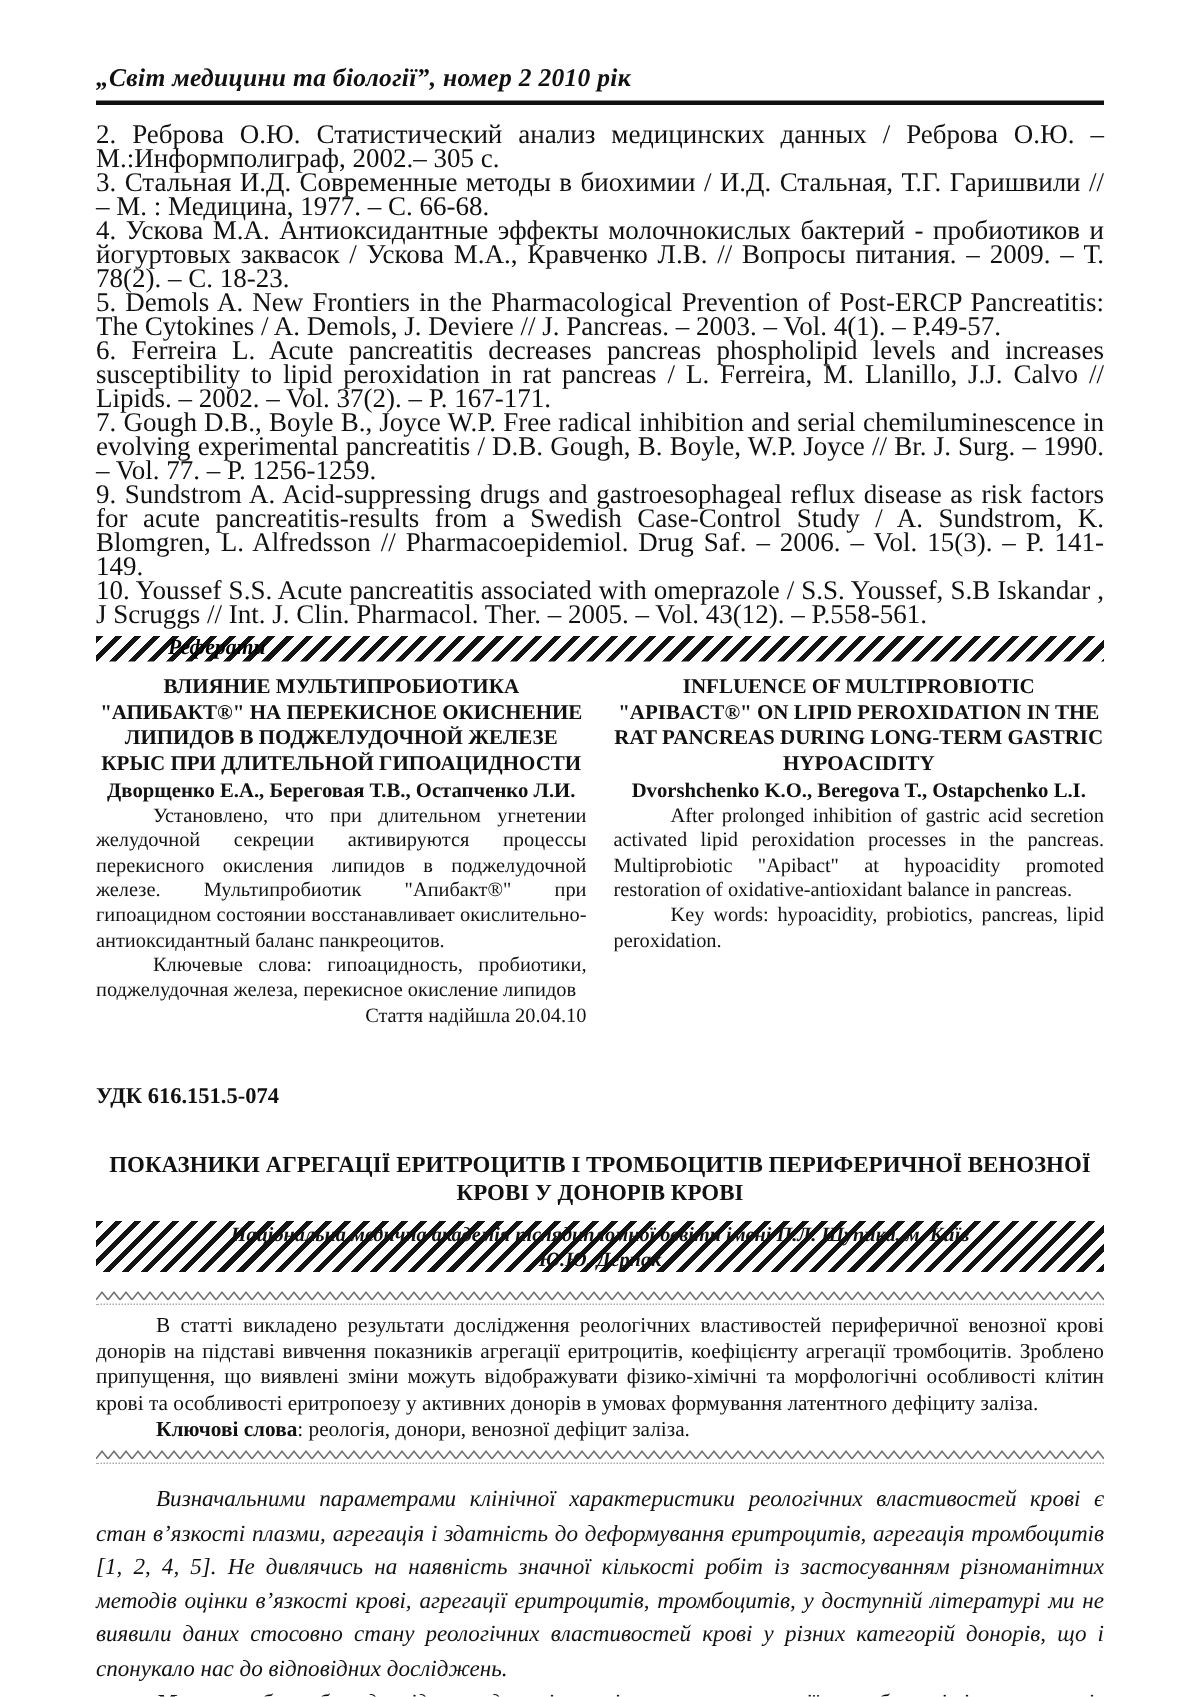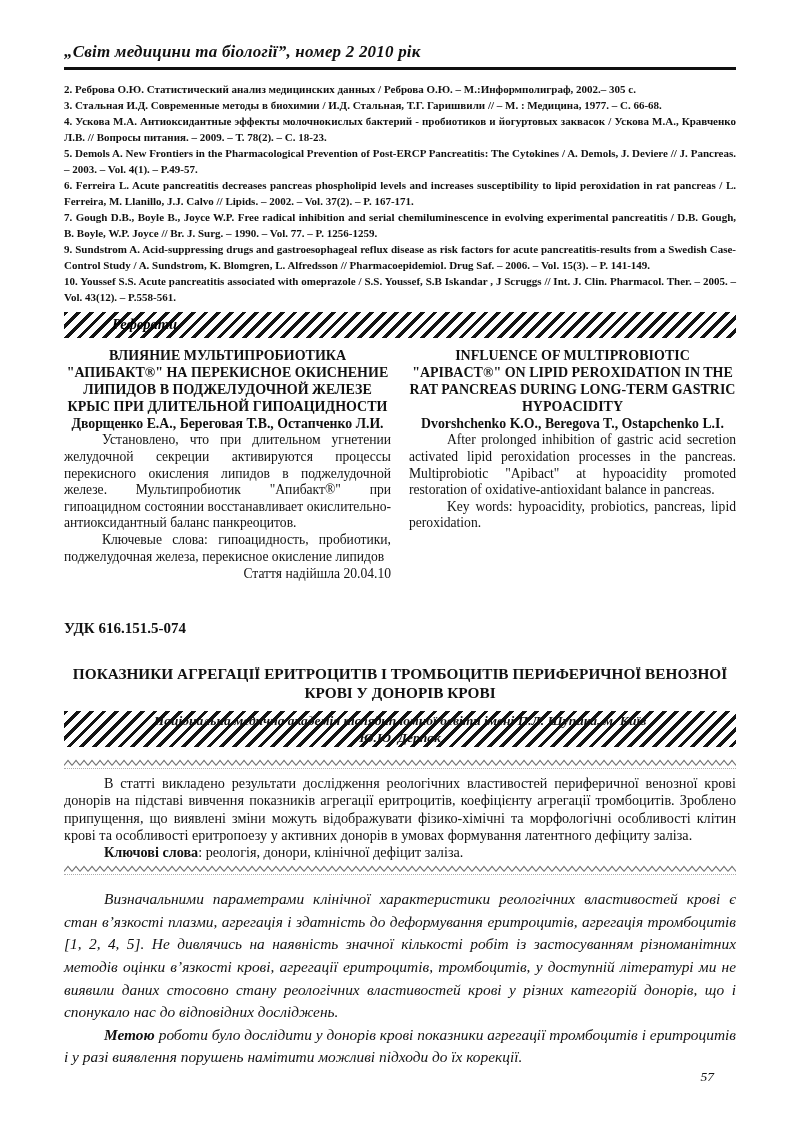--- a/index.html
+++ b/index.html
@@ -20,21 +20,21 @@
     text-align: left;
     font-size: 17px;
     font-weight: bold;
     font-style: italic;
     letter-spacing: 0.2px;
     padding-bottom: 5px;
   }
   .header-rule { border: none; border-top: 3.5px solid #101010; margin-bottom: 11px; }
 
   
-  .refs { font-size: 11px; line-height: 16px; font-weight: bold; }
+  .refs { font-size: 18px; line-height: 16px; }
   .refs p { text-align: justify; }
 
   
   .hatch-band {
     background-color: #fff;
     background-image: repeating-linear-gradient(135deg, #141414 0px, #141414 3.4px, rgba(0,0,0,0) 3.4px, rgba(0,0,0,0) 9px);
   }
   .banner-refs {
     margin-top: 7px;
     height: 27px;
@@ -150,21 +150,21 @@
         <pattern id="zz1" width="8" height="8" patternUnits="userSpaceOnUse">
           <path d="M0 6.5 L4 1.5 L8 6.5" fill="none" stroke="#707070" stroke-width="1.1"></path>
         </pattern>
       </defs>
       <rect width="100%" height="8" fill="url(#zz1)"></rect>
     </svg>
   </div>
 
   <div class="article-abstract">
     <p>В статті викладено результати дослідження реологічних властивостей периферичної венозної крові донорів на підставі вивчення показників агрегації еритроцитів, коефіцієнту агрегації тромбоцитів. Зроблено припущення, що виявлені зміни можуть відображувати фізико-хімічні та морфологічні особливості клітин крові та особливості еритропоезу у активних донорів в умовах формування латентного дефіциту заліза.</p>
-    <p><span class="bold-lead">Ключові слова</span><span>: реологія, донори, клінічної дефіцит заліза.</span></p>
+    <p><span class="bold-lead">Ключові слова</span><span>: реологія, донори, венозної дефіцит заліза.</span></p>
   </div>
 
   <div class="zigzag after-abstract">
     <svg width="100%" height="8" xmlns="http://www.w3.org/2000/svg">
       <defs>
         <pattern id="zz2" width="8" height="8" patternUnits="userSpaceOnUse">
           <path d="M0 6.5 L4 1.5 L8 6.5" fill="none" stroke="#707070" stroke-width="1.1"></path>
         </pattern>
       </defs>
       <rect width="100%" height="8" fill="url(#zz2)"></rect>

